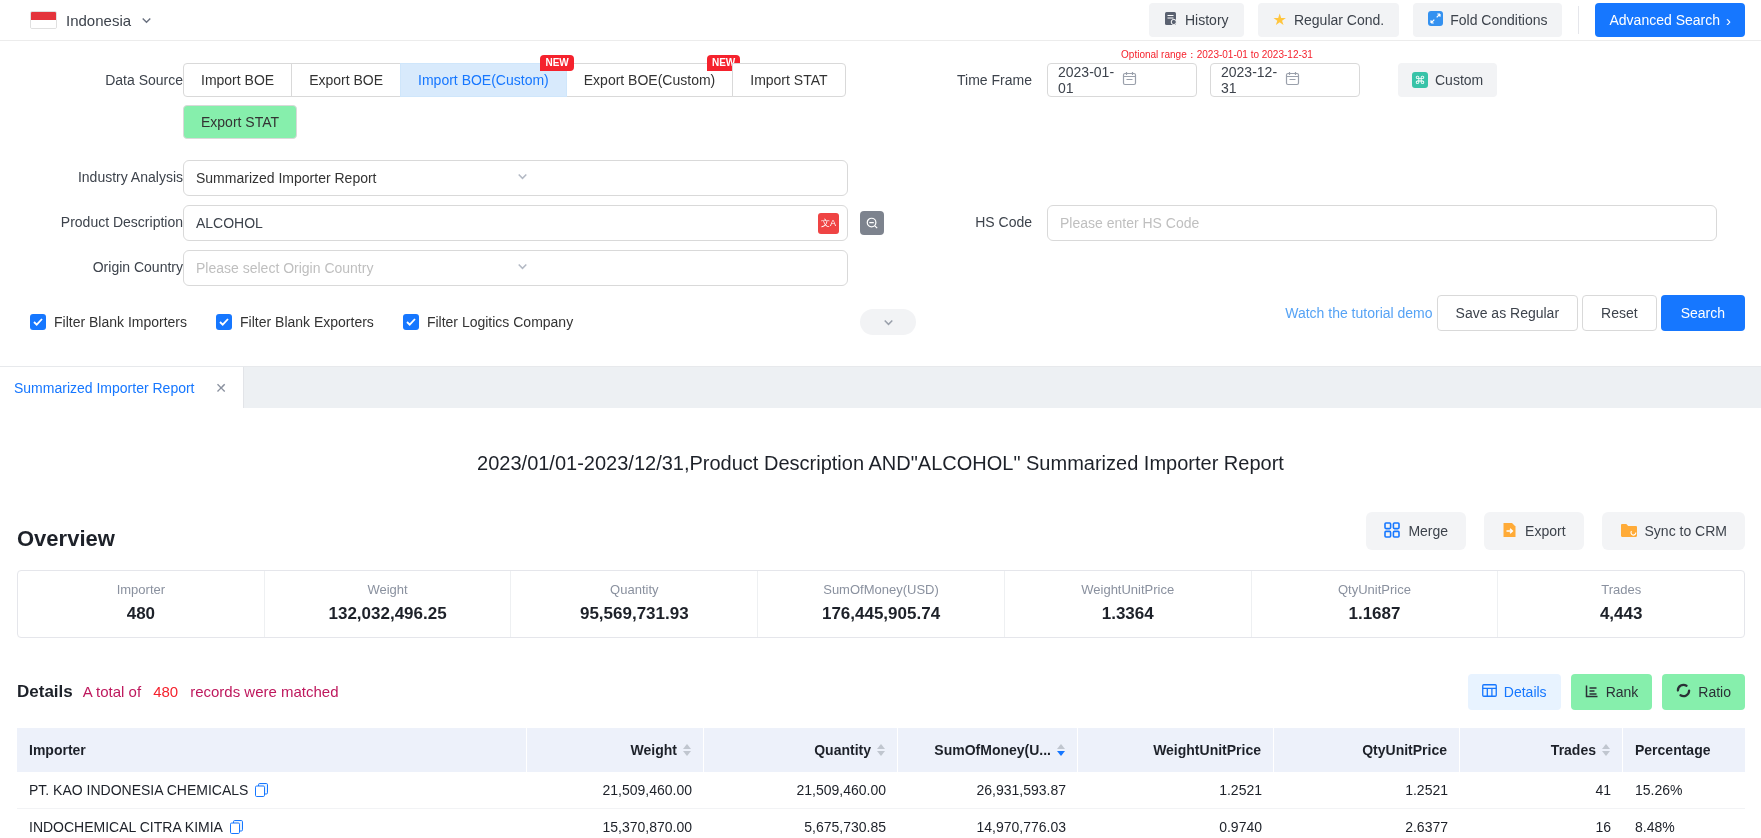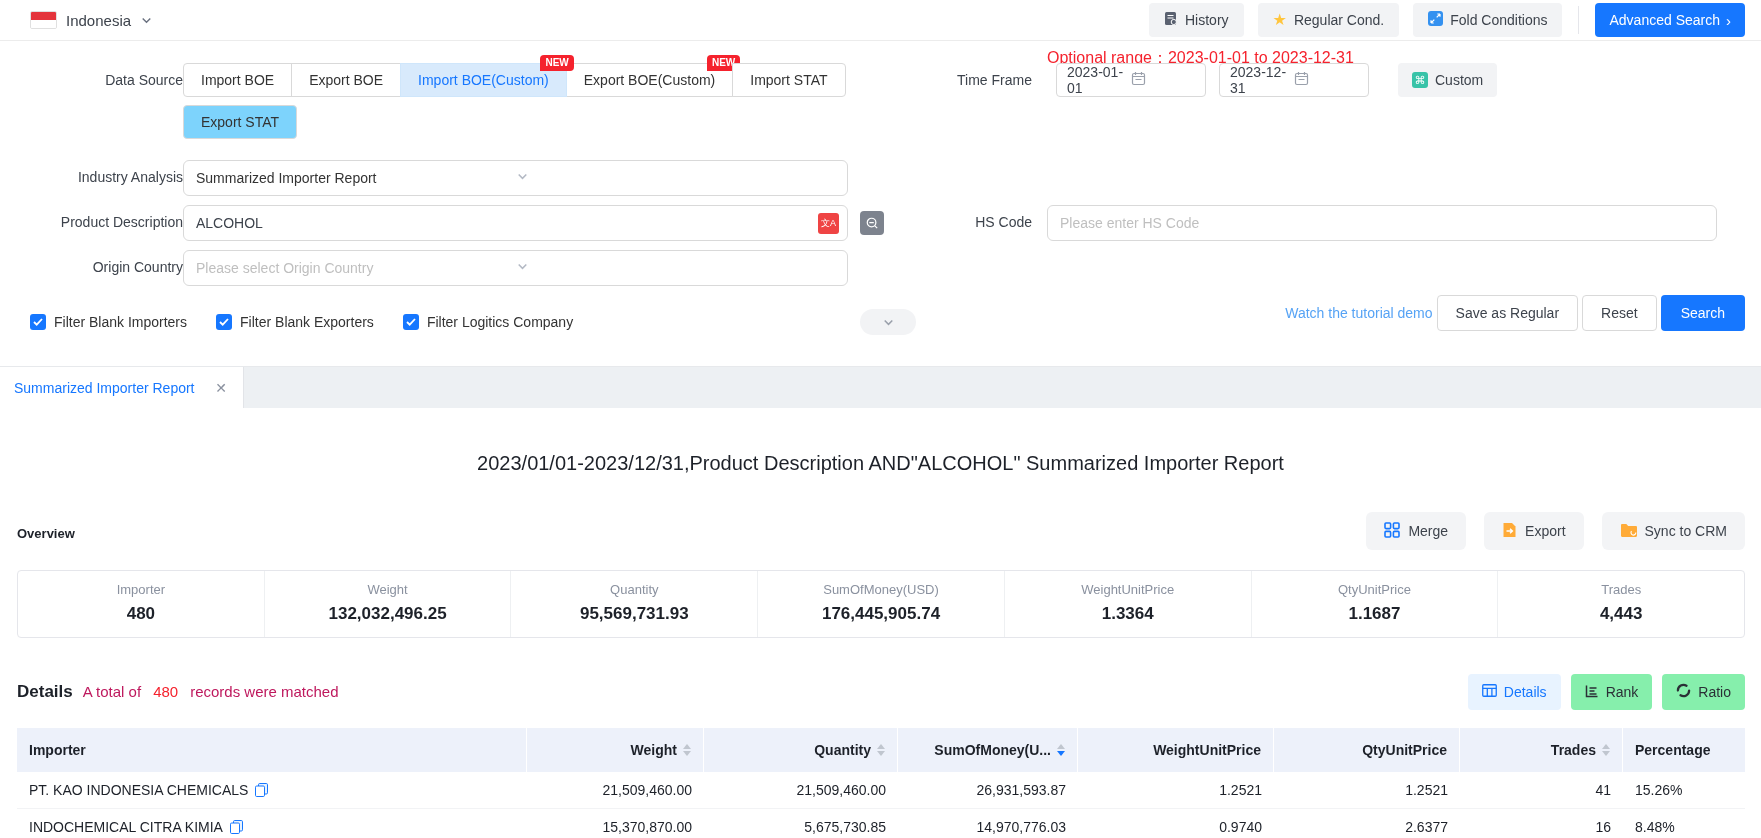--- a/index.html
+++ b/index.html
@@ -18,36 +18,36 @@
   .tb-btn { height:34px; display:inline-flex; align-items:center; gap:7px; background:#f2f3f5; border:none;
     border-radius:4px; padding:0 15px; font-size:14px; color:#3d434c; margin-left:14px; cursor:pointer; }
   .tb-div { width:1px; height:28px; background:#e5e6eb; margin-left:16px; }
   .adv-btn { height:34px; display:inline-flex; align-items:center; gap:6px; background:#1677ff; color:#fff;
     border:none; border-radius:4px; padding:0 14px; font-size:14px; margin-left:16px; cursor:pointer; }
   .adv-btn .arr { font-size:15px; line-height:1; }
 
   
   .form { position:relative; height:325px; background:#fff; }
   .f-label { position:absolute; width:170px; text-align:right; line-height:34px; color:#3d434c; }
-  .optional { position:absolute; left:1047px; top:7px; width:340px; text-align:left; color:#f5222d; font-size:16px; }
+  .optional { position:absolute; left:1047px; top:7px; width:340px; text-align:center; color:#f5222d; font-size:10px; }
 
   .ds-group { position:absolute; left:183px; top:22px; display:flex; }
   .ds-btn { position:relative; height:34px; line-height:32px; padding:0 17px; background:#fff;
     border:1px solid #d9d9d9; margin-left:-1px; cursor:pointer; white-space:nowrap; }
   .ds-btn:first-child { border-radius:4px 0 0 4px; margin-left:0; }
   .ds-btn:last-child { border-radius:0 4px 4px 0; }
   .ds-btn.sel { background:#d8eafc; color:#1677ff; border-color:#cfe6fb; z-index:1; }
   .new-badge { position:absolute; top:-9px; right:-8px; background:#f5222d; color:#fff; font-size:10px;
     font-weight:bold; line-height:1; padding:3px 5px; border-radius:4px 4px 4px 0; }
   .ds-single { position:absolute; left:183px; top:64px; height:34px; line-height:32px; padding:0 17px;
-    background:#7dd3fc; border:1px solid #d9d9d9; border-radius:4px; cursor:pointer; }
+    background:#86efac; border:1px solid #d9d9d9; border-radius:4px; cursor:pointer; }
 
   .tf-label { left:872px; top:22px; width:160px; }
   .date-input { position:absolute; top:22px; width:150px; height:34px; border:1px solid #d9d9d9; border-radius:4px;
-    display:flex; align-items:center; padding:0 10px; cursor:pointer; background:#fff;margin-left:9px; }
+    display:flex; align-items:center; padding:0 10px; cursor:pointer; background:#fff; }
   .date-input span { flex:1; color:#3d434c; }
   .custom-btn { position:absolute; left:1398px; top:22px; height:34px; display:inline-flex; align-items:center; gap:7px;
     background:#f2f3f5; border:none; border-radius:4px; padding:0 14px; font-size:14px; color:#3d434c; cursor:pointer; }
   .cmd-ico { width:16px; height:16px; background:#38c3a8; border-radius:3px; color:#fff; font-size:11px;
     display:flex; align-items:center; justify-content:center; }
 
   .sel-box { position:absolute; left:183px; width:665px; height:36px; border:1px solid #d9d9d9; border-radius:6px;
     display:flex; align-items:center; padding:0 12px; cursor:pointer; background:#fff; }
   .sel-box span { flex:1; }
   .ph { color:#bfbfbf; }
@@ -78,21 +78,21 @@
   
   .tabstrip { height:42px; background:#edf0f3; border-top:1px solid #e7e9ec; display:flex; }
   .tab { width:244px; background:#fff; display:flex; align-items:center; padding:0 12px 0 14px;
     border-right:1px solid #e2e4e8; cursor:pointer; }
   .tab .t-label { flex:1; color:#1677ff; }
   .tab .x { color:#8a919f; font-size:14px; padding:2px 4px; cursor:pointer; }
 
   
   .content { position:relative; height:430px; }
   .r-title { position:absolute; top:44px; left:0; right:0; text-align:center; font-size:20px; font-weight:500; color:#1d2129; }
-  .ov-head { position:absolute; top:118px; left:17px; font-size:13px; font-weight:bold; color:#1d2129; }
+  .ov-head { position:absolute; top:118px; left:17px; font-size:22px; font-weight:bold; color:#1d2129; }
   .ov-btns { position:absolute; top:104px; right:16px; display:flex; gap:18px; }
   .ov-btn { height:38px; display:inline-flex; align-items:center; gap:8px; background:#f3f4f6; border:none;
     border-radius:6px; padding:0 18px; font-size:14px; color:#3d434c; cursor:pointer; }
   .stats { position:absolute; top:162px; left:17px; width:1728px; height:68px; border:1px solid #e5e6eb;
     border-radius:4px; display:flex; }
   .stat { flex:1; text-align:center; padding-top:11px; }
   .stat + .stat { border-left:1px solid #eef0f2; }
   .stat .s-label { font-size:13px; color:#8a919f; }
   .stat .s-value { font-size:17px; font-weight:bold; color:#1d2129; margin-top:7px; }
 

